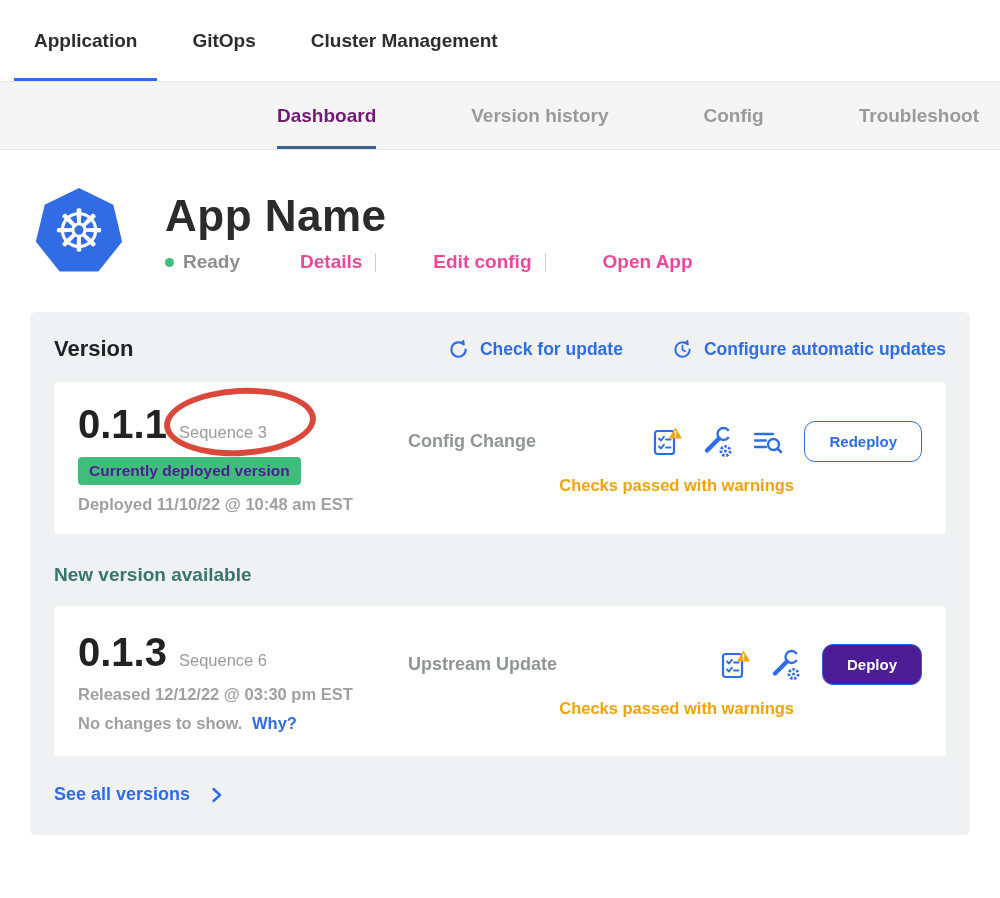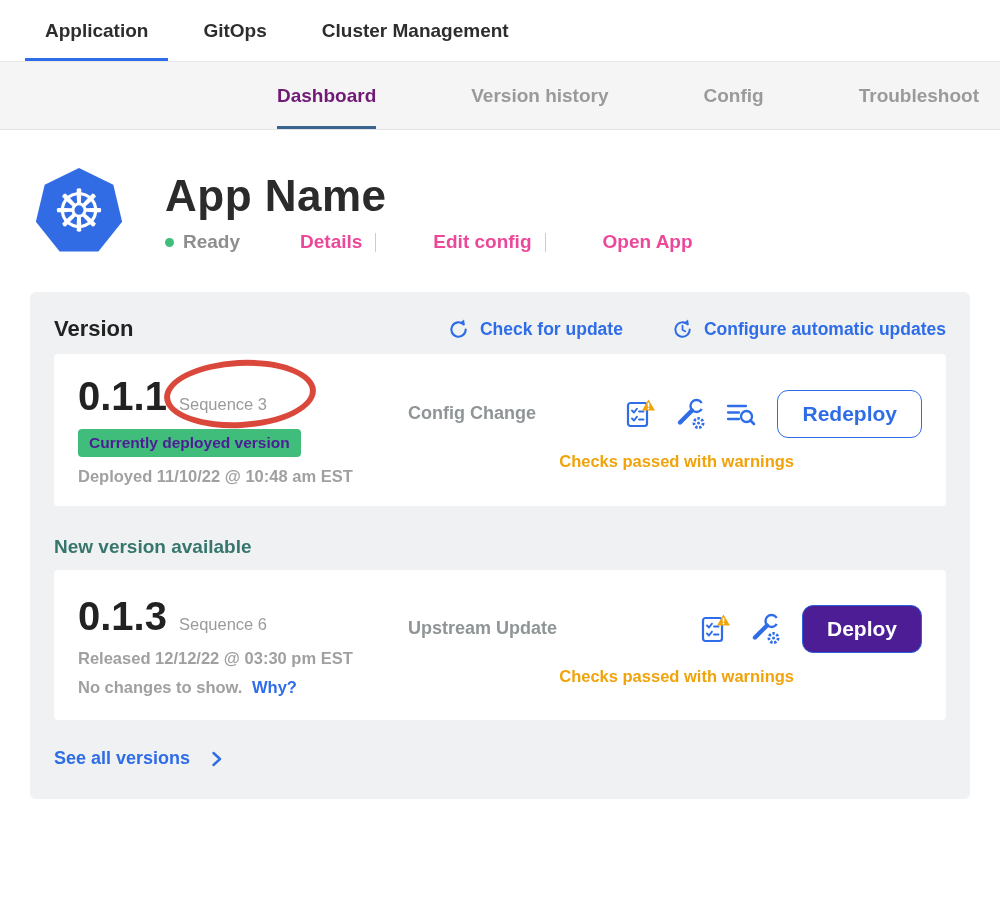--- a/index.html
+++ b/index.html
@@ -7,22 +7,22 @@
   body {
     width:1000px; height:898px;
     font-family:"Liberation Sans","DejaVu Sans",sans-serif;
     background:#ffffff; color:#2d2d2d;
     overflow:hidden; position:relative;
   }
   a { text-decoration:none; cursor:pointer; }
 
   
   .top-nav {
-    display:flex; align-items:stretch; height:62px;
-    padding-left:25px; gap:15px;
+    display:flex; align-items:stretch; height:82px;
+    padding-left:14px; gap:15px;
     border-bottom:1px solid #e8e8e8; background:#fff;
   }
   .top-nav-item {
     display:flex; align-items:center; padding:0 20px;
     font-size:19px; font-weight:700; color:#2d2d2d;
     white-space:nowrap; cursor:pointer;
   }
   .top-nav-item.active { box-shadow: inset 0 -3px 0 #2f6de8; }
 
   
@@ -57,21 +57,21 @@
   .version-panel {
     margin:36px 30px 0 30px; background:#eff1f2;
     border-radius:6px; padding:24px 24px 30px 24px;
   }
   .panel-header { display:flex; align-items:center; }
   .panel-title { margin:0; font-size:22px; font-weight:700; color:#222; }
   .panel-actions { margin-left:auto; display:flex; gap:48px; }
   .panel-action { display:flex; align-items:center; gap:10px; font-size:17.5px; font-weight:700; color:#2f6de8; }
 
   .version-card {
-    background:#fff; border-radius:4px; margin-top:12px;
+    background:#fff; border-radius:4px; margin-top:20px;
     padding:20px 24px; display:flex; align-items:center; min-height:150px;
   }
   .vc-left { width:330px; flex-shrink:0; display:flex; flex-direction:column; align-items:flex-start; gap:10px; }
   .version-line { position:relative; display:flex; align-items:baseline; gap:12px; }
   .version-number { font-size:40px; font-weight:700; color:#222; }
   .sequence { font-size:16.5px; color:#9b9b9b; }
   .annotation-ellipse {
     position:absolute; left:86px; top:-14px; width:152px; height:68px;
     border:6px solid rgba(213,47,32,0.88); border-radius:50%;
     transform:rotate(-3deg); pointer-events:none; z-index:2;
@@ -82,21 +82,21 @@
   }
   .gray-line { color:#a0a0a0; font-size:16.5px; font-weight:600; }
   .why-link { color:#2f6de8; font-weight:700; margin-left:5px; font-size:16.5px; }
 
   .vc-right { flex:1; display:flex; flex-direction:column; justify-content:center; }
   .vc-row { display:flex; align-items:center; }
   .change-type { width:190px; font-size:18px; font-weight:700; color:#8f9596; }
   .icon-group { margin-left:auto; display:flex; align-items:center; gap:16px; color:#2f6de8; }
   .checks { margin-top:14px; text-align:right; padding-right:128px; color:#f0a30a; font-weight:700; font-size:16.5px; }
 
-  .btn { margin-left:20px; font-family:inherit; font-size:21px; font-weight:700;
+  .btn { margin-left:20px; font-family:inherit; font-size:15px; font-weight:700;
          border-radius:11px; padding:11px 24px; cursor:pointer; }
   .btn-outline { background:#fff; color:#2f6de8; border:1px solid #2f6de8; }
   .btn-filled  { background:#4c1d95; color:#fff; border:1px solid #2b62d9; }
 
   .new-version-heading { margin:30px 0 0 0; font-size:19px; font-weight:700; color:#37766d; }
 
   .see-all { margin-top:28px; display:inline-flex; align-items:center; gap:21px;
              color:#2f6de8; font-weight:700; font-size:18px; }
 </style>
 </head>

